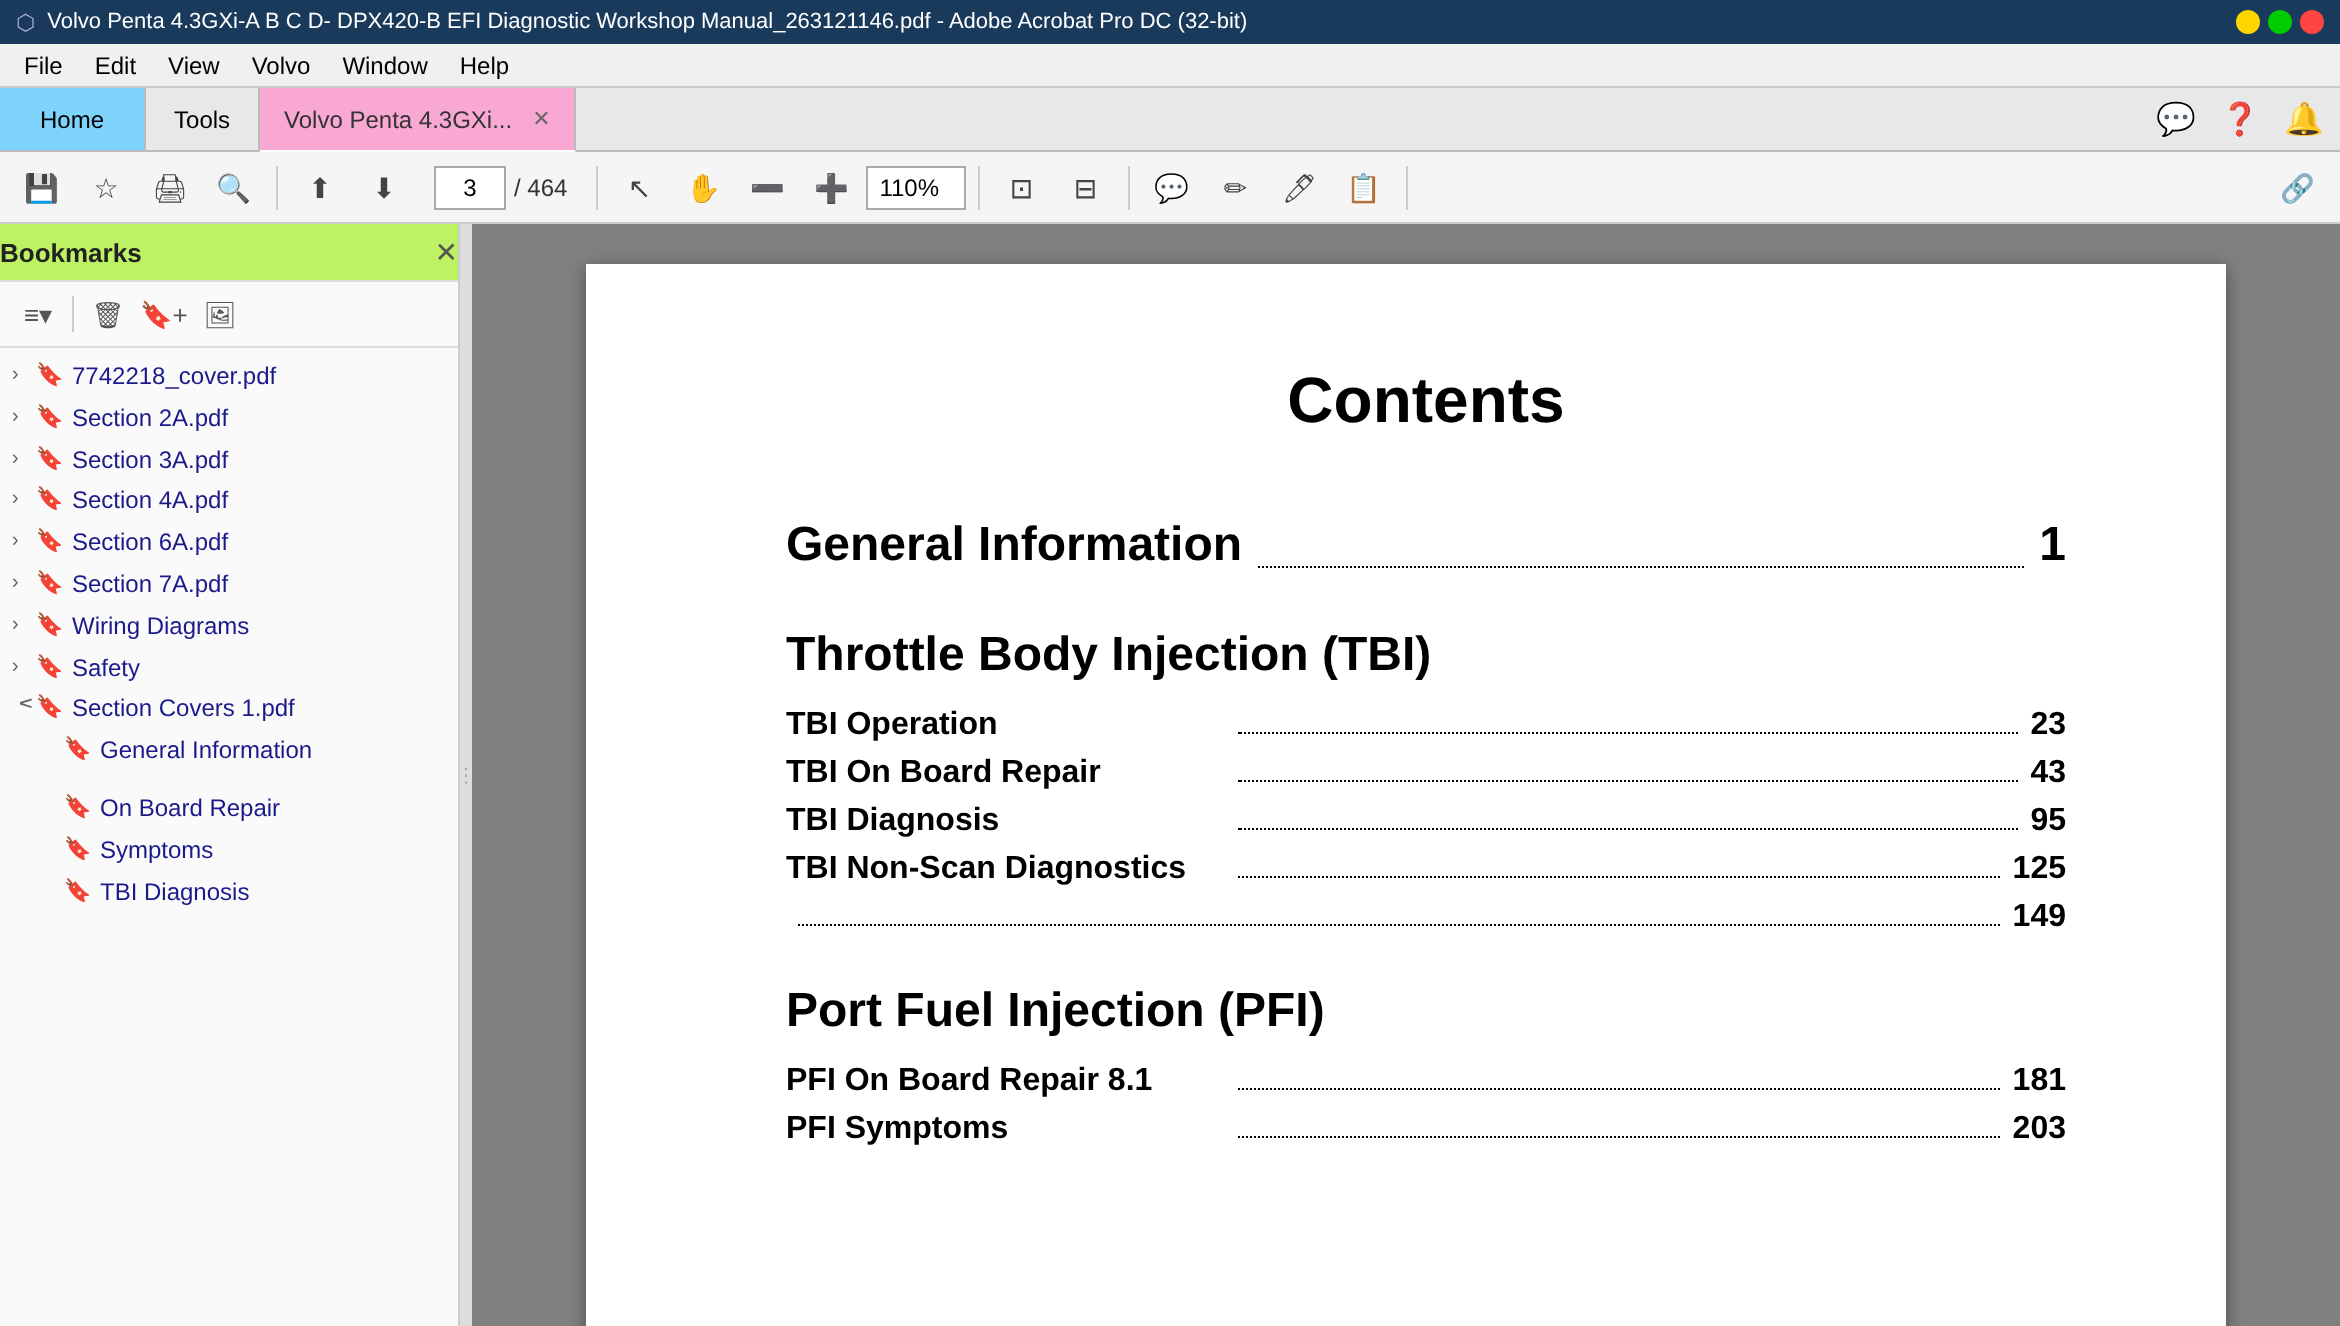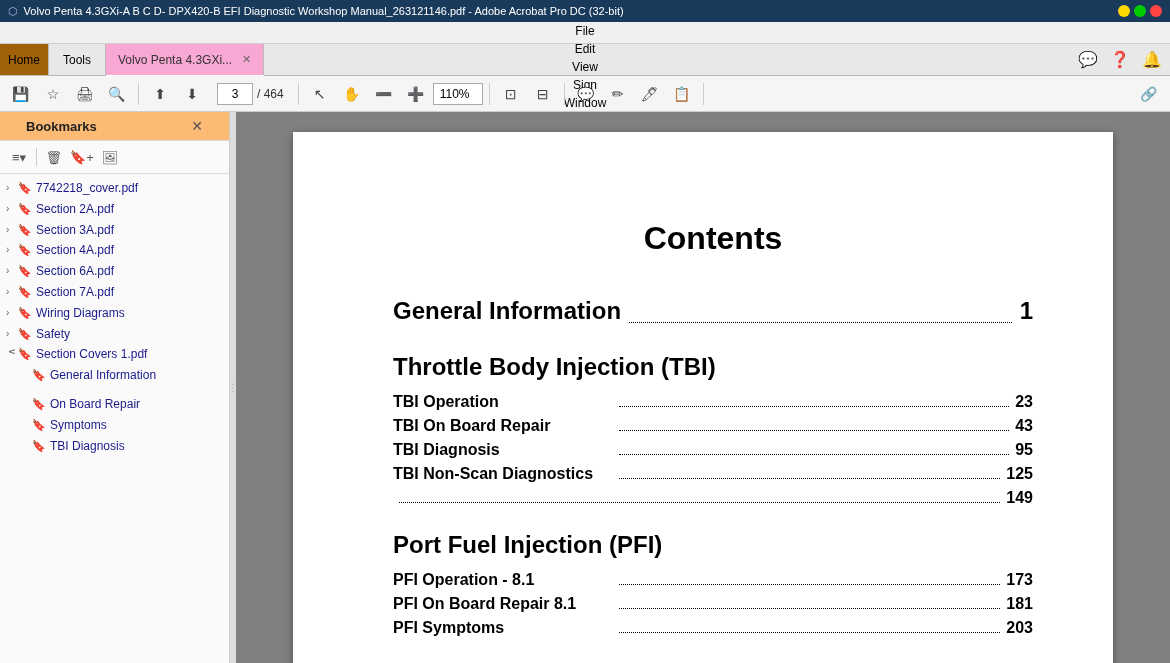--- a/index.html
+++ b/index.html
@@ -24,21 +24,20 @@
     .title-btn.close { background: #ff4444; }
 
     
     .menu-bar {
       background: #f0f0f0;
       border-bottom: 1px solid #ccc;
       display: flex;
       align-items: center;
       height: 22px;
       padding: 0 4px;
-      flex-direction: column;
     }
     .menu-item {
       padding: 2px 8px;
       font-size: 12px;
       cursor: pointer;
       color: #000;
     }
 
     
     .tab-bar {
@@ -58,22 +57,22 @@
       background: #d8d8d8;
       color: #333;
       gap: 6px;
     }
     .tab.active {
       background: #f9a8d4;
       border-bottom: 1px solid #fff;
       margin-bottom: -1px;
     }
     .tab-home {
-      background: #a16207;
-      padding: 0 8px;
+      background: #7dd3fc;
+      padding: 0 20px;
       font-size: 12px;
       cursor: pointer;
       display: flex;
       align-items: center;
       border-right: 1px solid #bbb;
     }
     .tab-tools {
       background: #e8e8e8;
       padding: 0 14px;
       font-size: 12px;
@@ -146,23 +145,23 @@
       background: #fafafa;
       border-right: 1px solid #ccc;
       display: flex;
       flex-direction: column;
       overflow: hidden;
     }
     .panel-header {
       display: flex;
       align-items: center;
       justify-content: space-between;
-      padding: 6px 26px;
+      padding: 6px 0;
       border-bottom: 1px solid #ddd;
-      background: #fdba74;
+      background: #bef264;
     }
     .panel-title { font-size: 13px; font-weight: bold; color: #222; }
     .panel-close { cursor: pointer; font-size: 14px; color: #555; }
 
     
     .bookmark-toolbar {
       display: flex;
       align-items: center;
       padding: 4px 6px;
       border-bottom: 1px solid #ddd;
@@ -241,21 +240,20 @@
     }
 
     
     .pdf-title {
       text-align: center;
       font-size: 32px;
       font-weight: bold;
       color: #000;
       margin-bottom: 40px;
       font-family: Arial, sans-serif;
-      margin-top: 38px;
     }
     .toc-section-title {
       font-size: 24px;
       font-weight: bold;
       color: #000;
       margin-bottom: 12px;
       margin-top: 24px;
     }
     .toc-item {
       display: flex;
@@ -312,21 +310,21 @@
     <button class="title-btn min"></button>
     <button class="title-btn max"></button>
     <button class="title-btn close"></button>
   </div>
 </div>
 
 <div class="menu-bar">
   <span class="menu-item">File</span>
   <span class="menu-item">Edit</span>
   <span class="menu-item">View</span>
-  <span class="menu-item">Sign</span>
+  <span class="menu-item">Volvo</span>
   <span class="menu-item">Window</span>
   <span class="menu-item">Help</span>
 </div>
 
 <div class="tab-bar">
   <div class="tab-home">
     <span>Home</span>
   </div>
   <div class="tab-tools">
     <span>Tools</span>
@@ -505,25 +503,20 @@
         <span class="toc-dots"></span>
         <span class="toc-page">125</span>
       </div>
       <div class="toc-item">
         <span class="toc-dots"></span>
         <span class="toc-page">149</span>
       </div>
 
       <div class="toc-section-title">Port Fuel Injection (PFI)</div>
       <div class="toc-item">
-        <span class="toc-item-label">PFI Operation - 8.1</span>
-        <span class="toc-dots"></span>
-        <span class="toc-page">173</span>
-      </div>
-      <div class="toc-item">
         <span class="toc-item-label">PFI On Board Repair 8.1</span>
         <span class="toc-dots"></span>
         <span class="toc-page">181</span>
       </div>
       <div class="toc-item">
         <span class="toc-item-label">PFI Symptoms</span>
         <span class="toc-dots"></span>
         <span class="toc-page">203</span>
       </div>
     </div>

